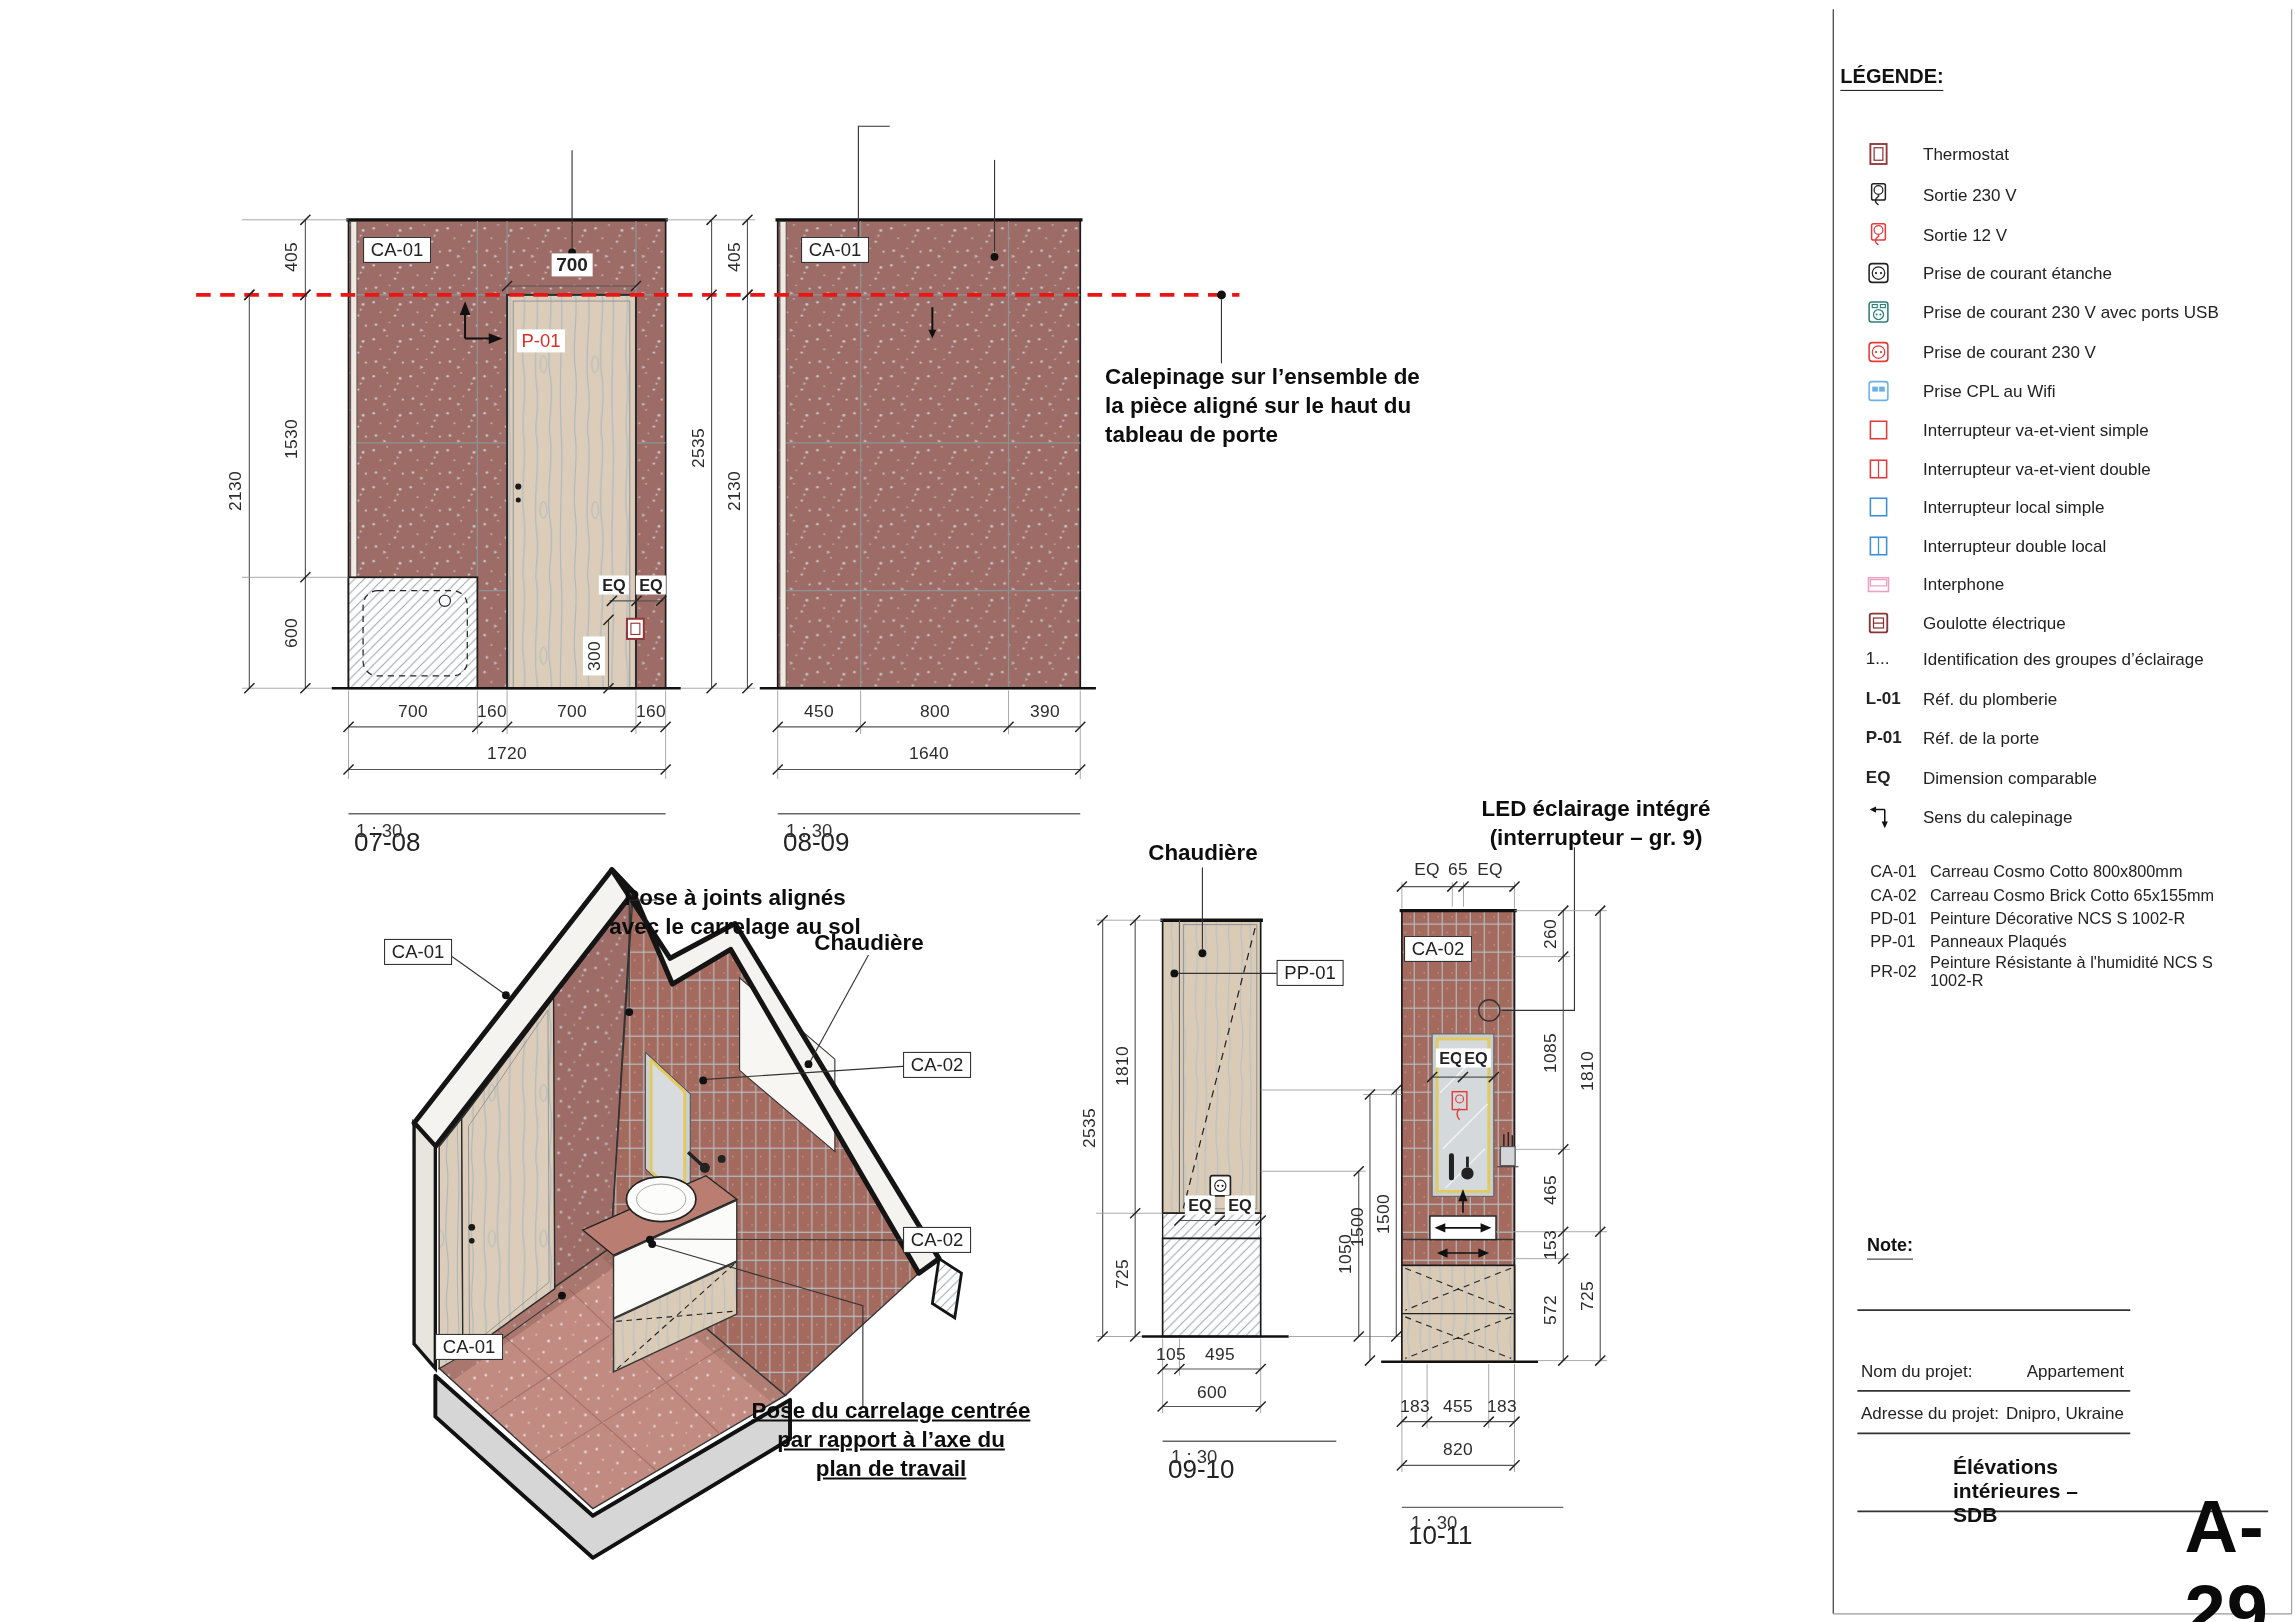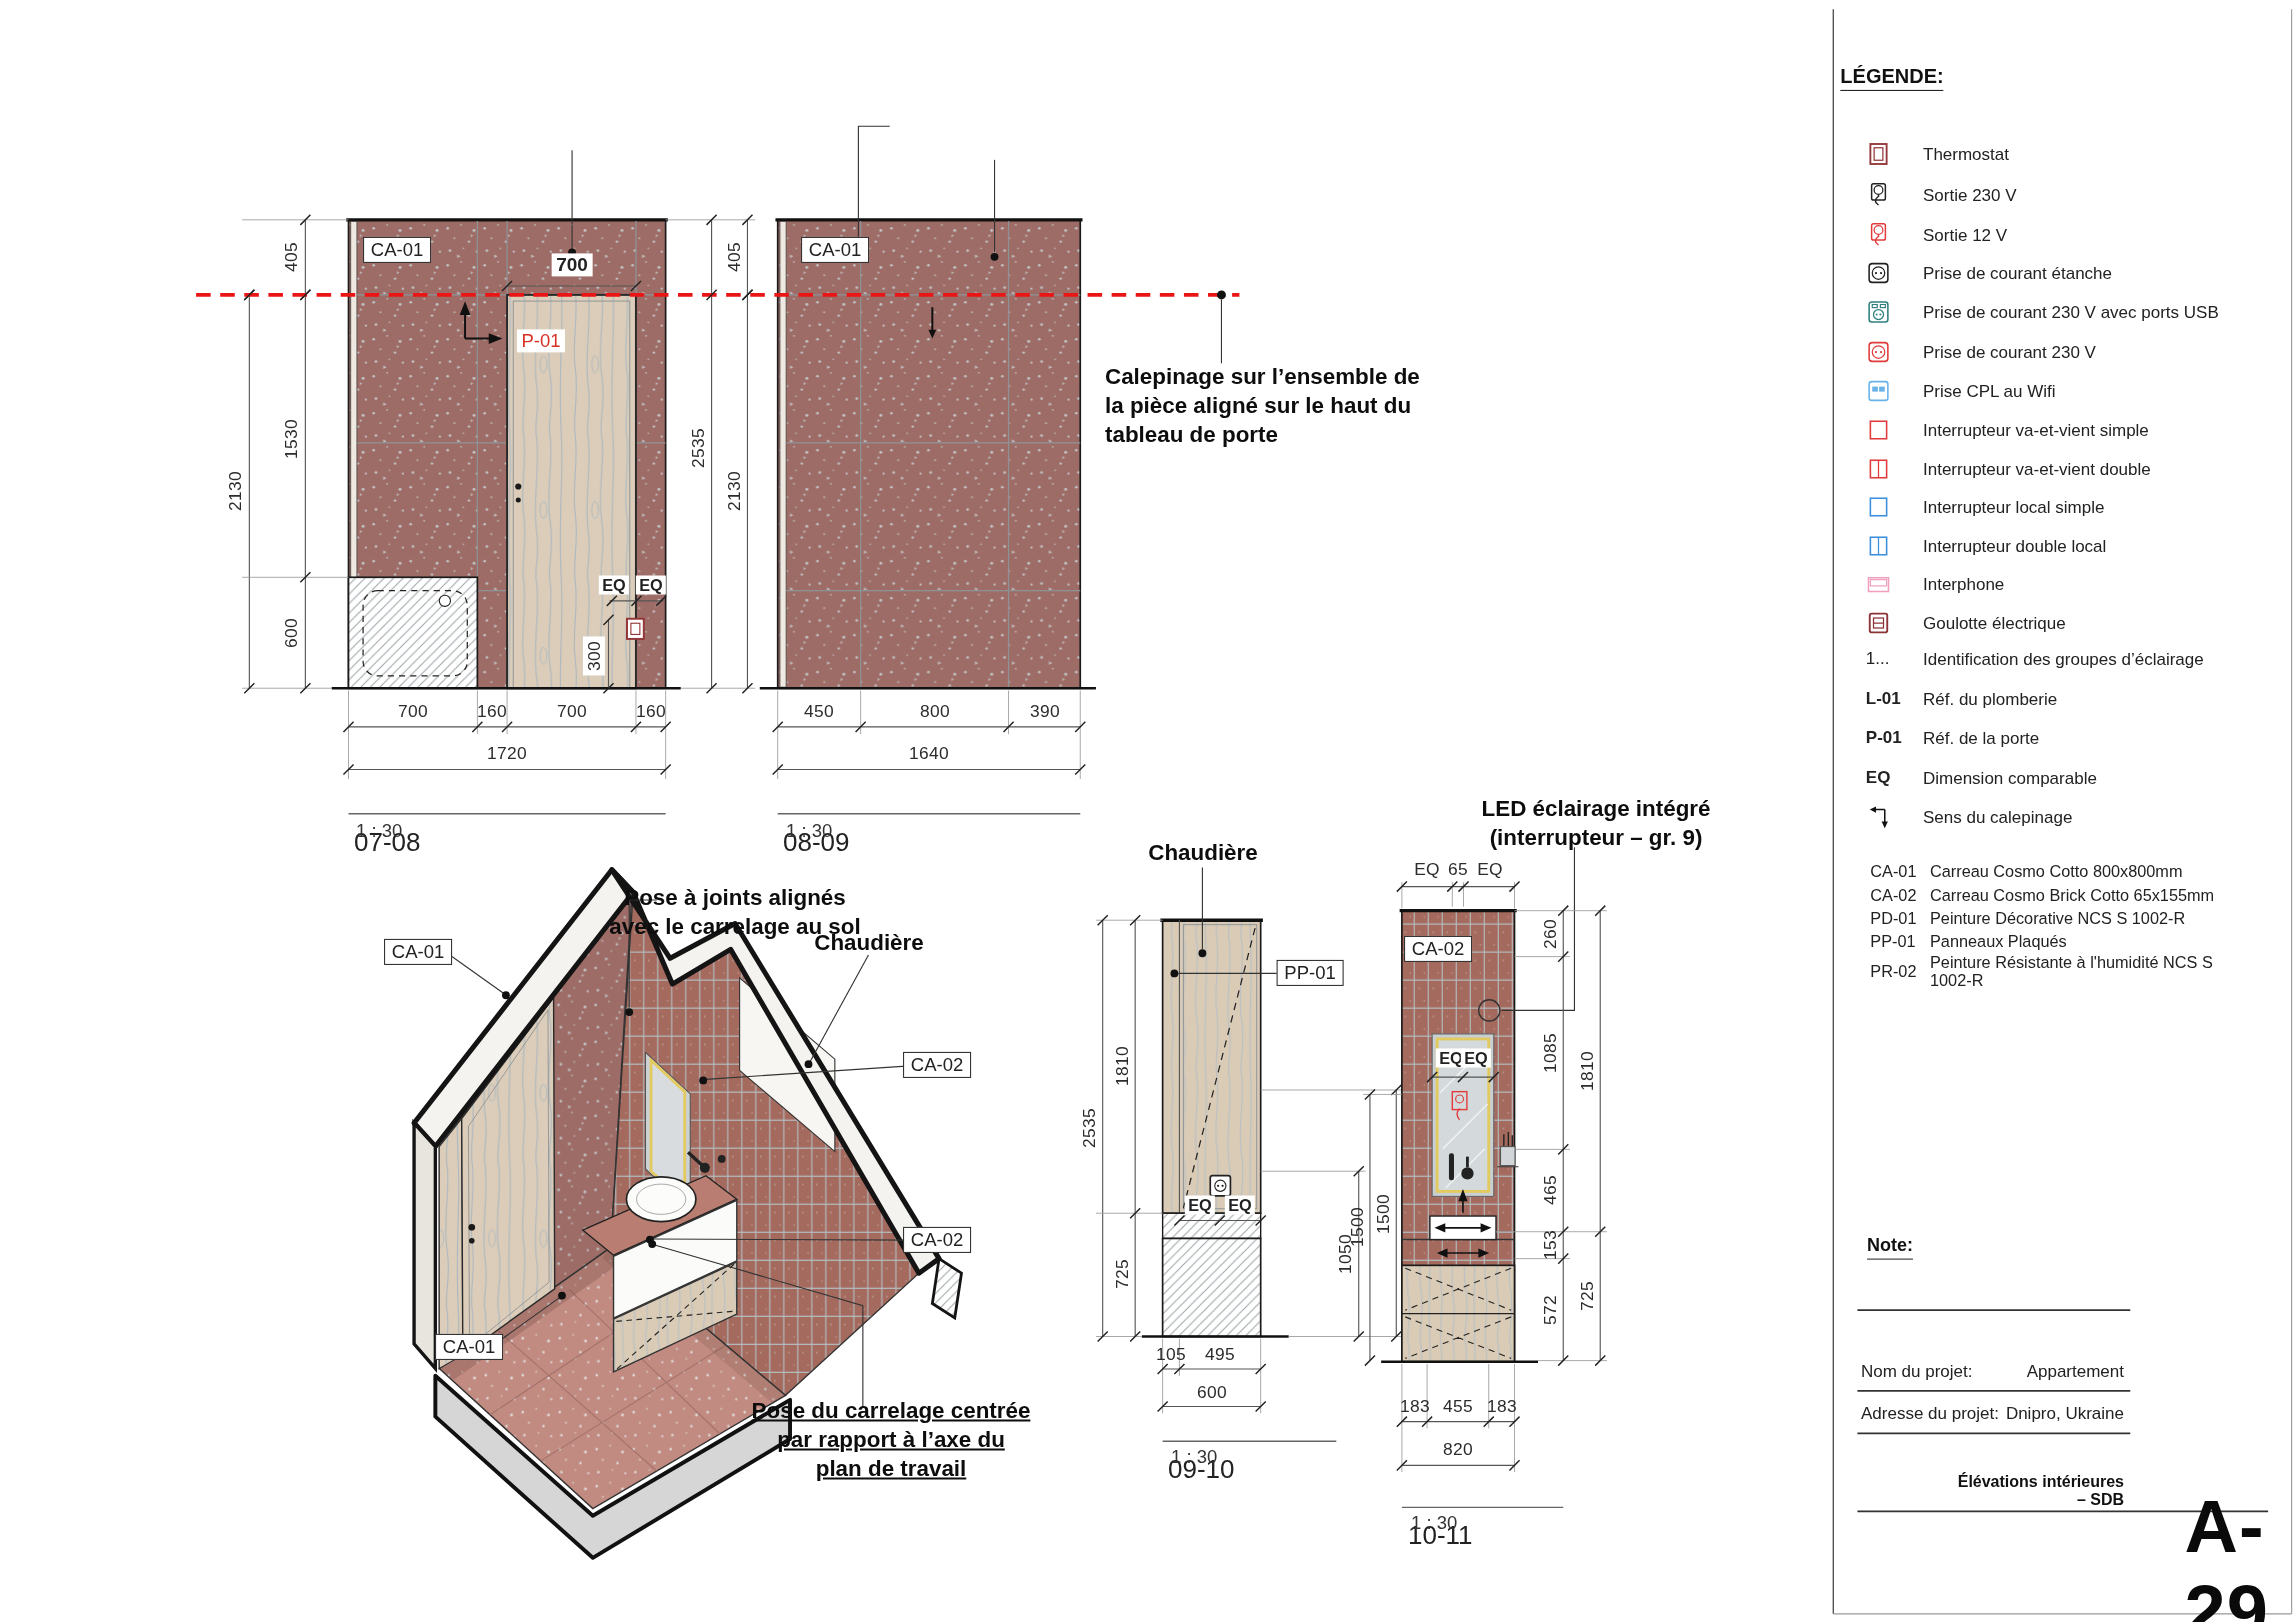--- a/index.html
+++ b/index.html
@@ -531,21 +531,21 @@
 <svg class="draw" width="2295" height="1623" style="pointer-events:none;" viewBox="0 0 4096 2896">
   <line x1="3315" y1="2338" x2="3802" y2="2338" stroke="#333" stroke-width="3"></line>
   <line x1="3315" y1="2482" x2="3802" y2="2482" stroke="#333" stroke-width="3"></line>
   <line x1="3315" y1="2558" x2="3802" y2="2558" stroke="#333" stroke-width="3"></line>
   <line x1="3315" y1="2697" x2="4048" y2="2697" stroke="#333" stroke-width="3"></line>
 </svg>
 <div class="proj-label" style="left:1861px;top:1372px;"><span>Nom du projet:</span></div>
 <div class="proj-value" style="left:2124px;top:1372px;"><span>Appartement</span></div>
 <div class="proj-label" style="left:1861px;top:1414px;"><span>Adresse du projet:</span></div>
 <div class="proj-value" style="left:2124px;top:1414px;"><span>Dnipro, Ukraine</span></div>
-<div class="proj-value bold" style="left:2124px;top:1491px;font-size:16px;color:#111;text-align:right;"><span>Élévations intérieures – SDB</span></div>
+<div class="proj-value bold" style="left:2124px;top:1491px;font-size:21px;color:#111;"><span>Élévations intérieures – SDB</span></div>
 <div class="proj-value bold" style="left:2269px;top:1569px;font-size:74px;color:#0a0a0a;letter-spacing:1.1px;"><span>A-29</span></div>
 
 <div id="dim-labels">
       <span class="txt dim" style="left: 413px; top: 711px;">700</span>
       <span class="txt dim" style="left: 492px; top: 711px;">160</span>
       <span class="txt dim" style="left: 572px; top: 711px;">700</span>
       <span class="txt dim" style="left: 651px; top: 711px;">160</span>
       <span class="txt dim" style="left: 507px; top: 753px;">1720</span>
       <span class="txt dim vrot" style="left: 291px; top: 257px;">405</span>
       <span class="txt dim vrot" style="left: 291px; top: 439px;">1530</span>

